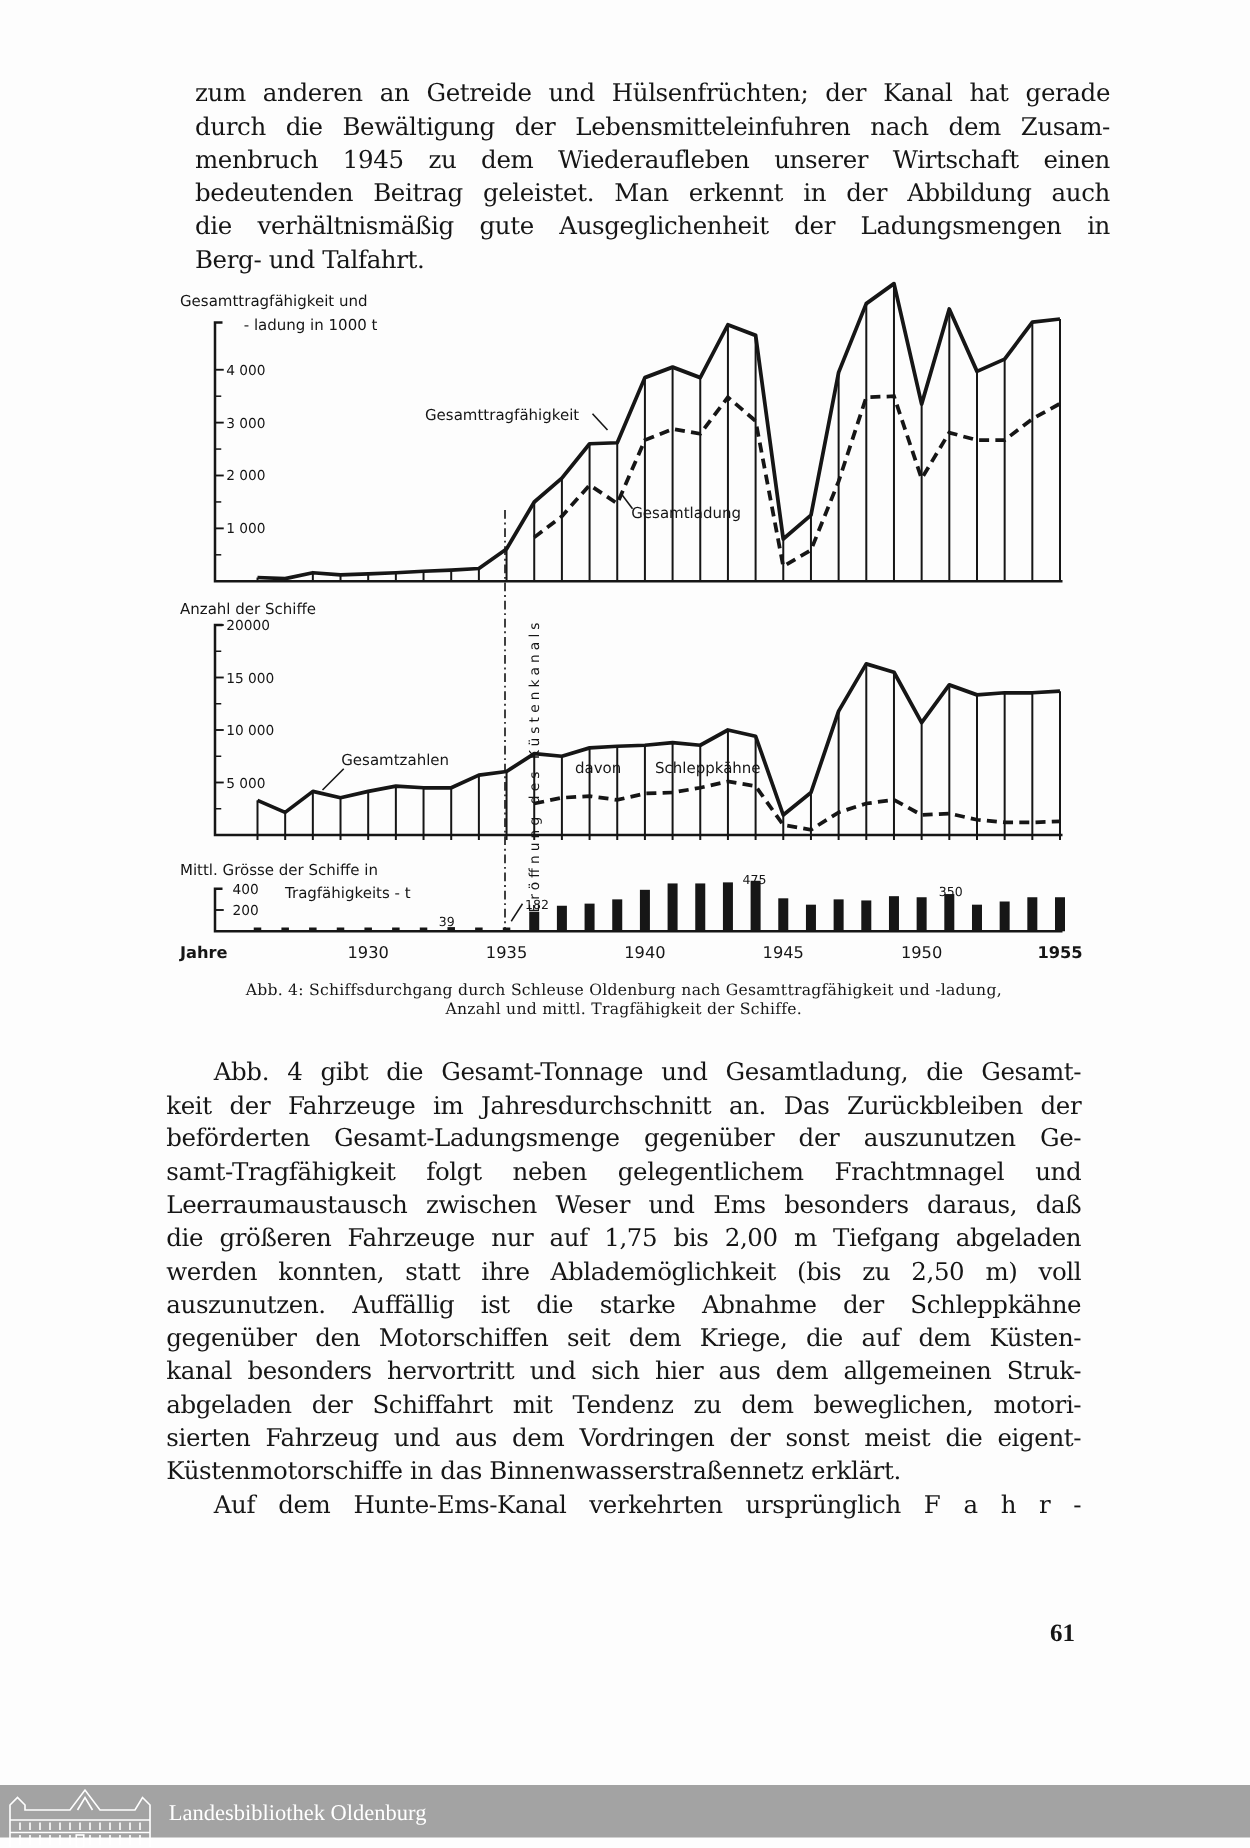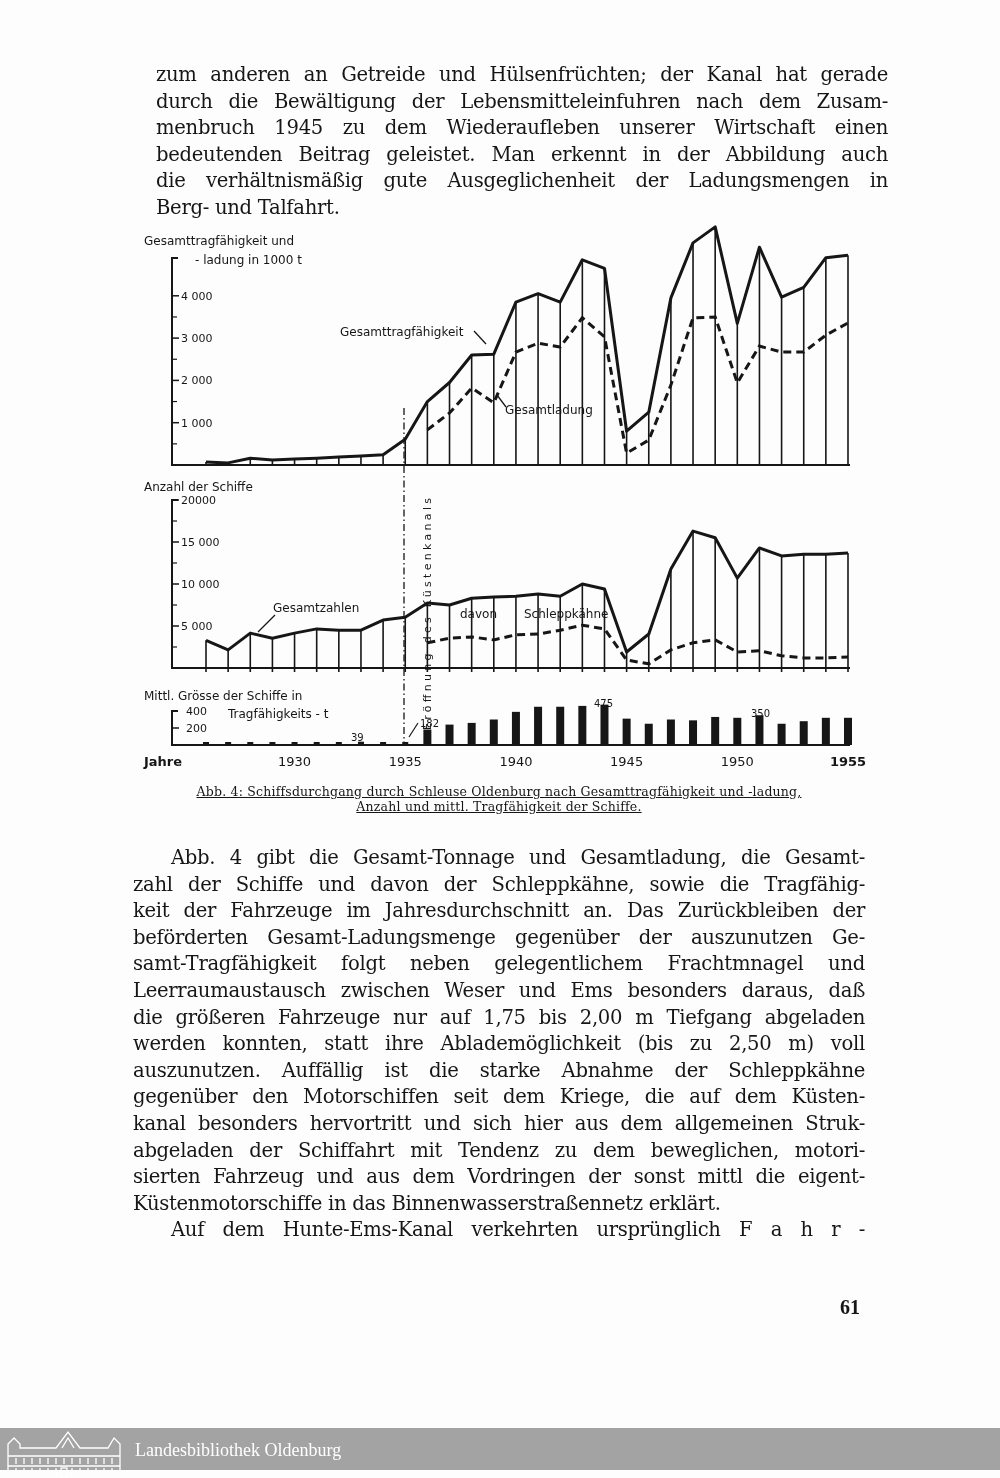--- a/index.html
+++ b/index.html
@@ -15,21 +15,21 @@
     font-family: "DejaVu Serif", serif; letter-spacing: -0.3px;
   }
   .para .line { display: block; text-align: justify; text-align-last: justify; white-space: nowrap; }
   .para .line.last { text-align-last: left; }
   .para .line.indent { padding-left: 38px; }
   #para-top { top: 62px; margin-left: 23px; }
   #para-body { top: 845px; }
   .caption {
     position: absolute; left: 133px; width: 732px; top: 784px;
     font-size: 12.5px; line-height: 15px; text-align: center;
-    font-family: "DejaVu Serif", serif; letter-spacing: 0.2px; text-decoration: underline;
+    font-family: "DejaVu Serif", serif; letter-spacing: 0.2px;
   }
   #figure { position: absolute; left: 0; top: 0; width: 1000px; height: 780px; }
   #figure text { font-family: "DejaVu Sans", "Liberation Sans", sans-serif; fill: #161616; }
   .pagenum {
     position: absolute; left: 840px; top: 1296px; font-size: 20px; font-weight: bold;
     font-family: "Liberation Serif", serif;
     text-align: center;
   }
   .footer {
     position: absolute; left: 0; top: 1428px; width: 1000px; height: 42px;
@@ -225,32 +225,31 @@
     </g>
 </svg>
 
 <div class="caption">
   <div>Abb. 4: Schiffsdurchgang durch Schleuse Oldenburg nach Gesamttragfähigkeit und -ladung,</div>
   <div>Anzahl und mittl. Tragfähigkeit der Schiffe.</div>
 </div>
 
 <div class="para" id="para-body">
   <span class="line indent">Abb. 4 gibt die Gesamt-Tonnage und Gesamtladung, die Gesamt-</span>
-  <span class="line">zahl der Schiffe und davon der Schleppkähne, sowie die Tragfähig-</span>
   <span class="line">keit der Fahrzeuge im Jahresdurchschnitt an. Das Zurückbleiben der</span>
   <span class="line">beförderten Gesamt-Ladungsmenge gegenüber der auszunutzen Ge-</span>
   <span class="line">samt-Tragfähigkeit folgt neben gelegentlichem Frachtmnagel und</span>
   <span class="line">Leerraumaustausch zwischen Weser und Ems besonders daraus, daß</span>
   <span class="line">die größeren Fahrzeuge nur auf 1,75 bis 2,00 m Tiefgang abgeladen</span>
   <span class="line">werden konnten, statt ihre Ablademöglichkeit (bis zu 2,50 m) voll</span>
   <span class="line">auszunutzen. Auffällig ist die starke Abnahme der Schleppkähne</span>
   <span class="line">gegenüber den Motorschiffen seit dem Kriege, die auf dem Küsten-</span>
   <span class="line">kanal besonders hervortritt und sich hier aus dem allgemeinen Struk-</span>
   <span class="line">abgeladen der Schiffahrt mit Tendenz zu dem beweglichen, motori-</span>
-  <span class="line">sierten Fahrzeug und aus dem Vordringen der sonst mittl die eigent-</span>
+  <span class="line">sierten Fahrzeug und aus dem Vordringen der sonst meist die eigent-</span>
   <span class="line last">Küstenmotorschiffe in das Binnenwasserstraßennetz erklärt.</span>
   <span class="line indent">Auf dem Hunte-Ems-Kanal verkehrten ursprünglich F a h r -</span>
 </div>
 
 <div class="pagenum">61</div>
 
 <div class="footer">
   <svg class="logo" viewBox="0 0 120 48">
     <g fill="none" stroke="#ffffff" stroke-width="1.3">
       <path d="M4,48 L4,14 L10,8 L16,14 L16,18 L52,18 L64,2 L76,18 L104,18 L110,8 L116,14 L116,48"></path>

